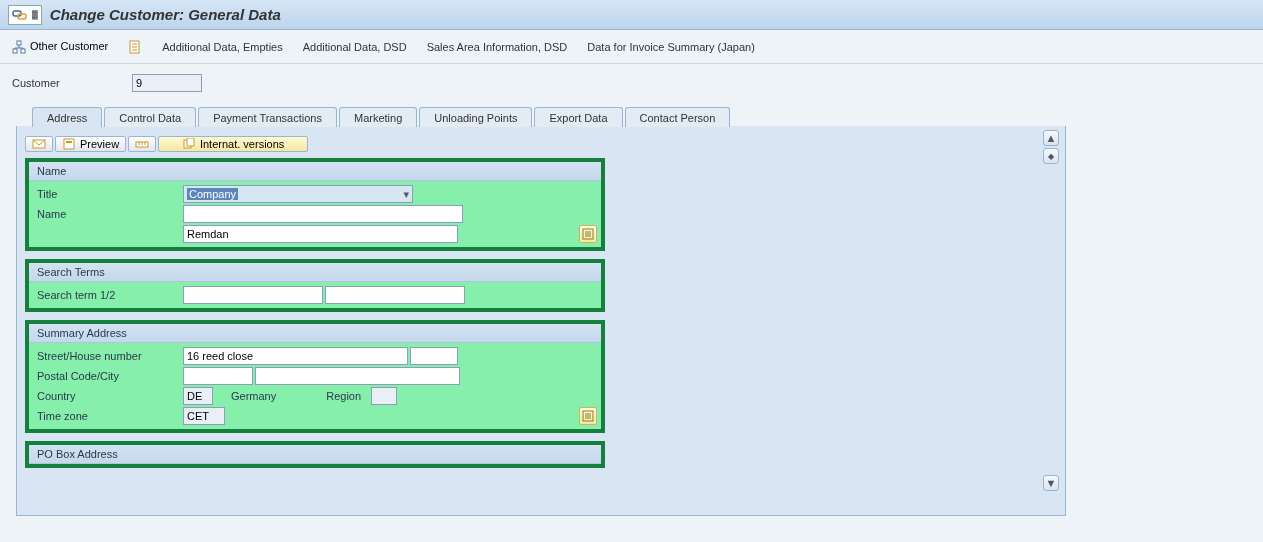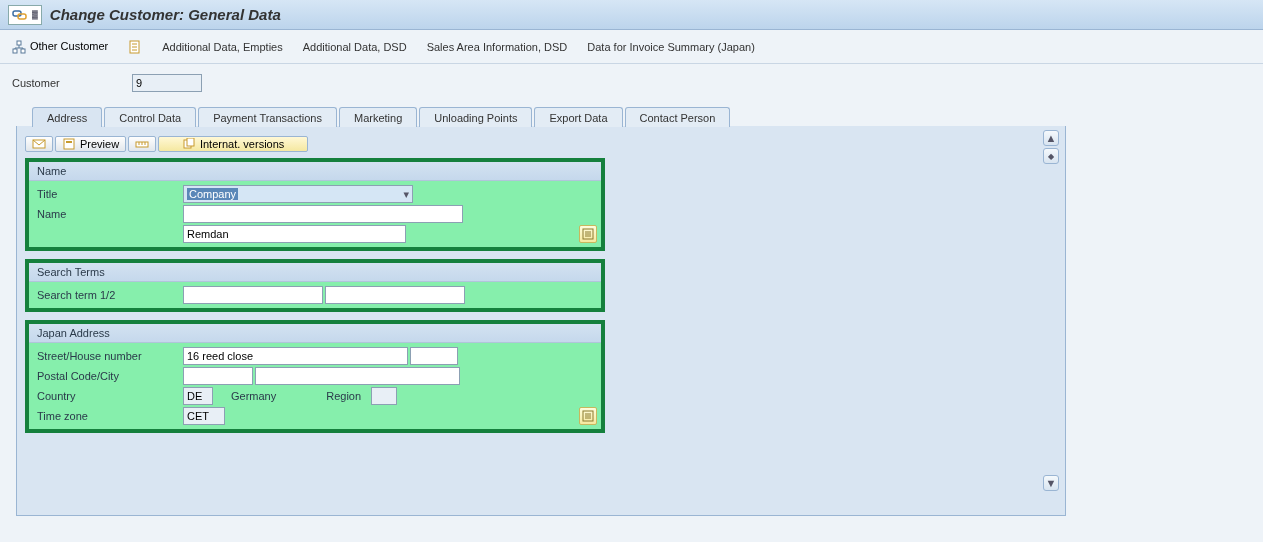--- a/index.html
+++ b/index.html
@@ -165,21 +165,21 @@
               <span style="background:#5a87b8;color:#fff;padding:0 2px;">Company</span>
               <span style="color:#556;">▾</span>
             </div>
           </div>
           <div class="g-row">
             <span class="lab">Name</span>
             <input class="sap-input" style="width: 280px;" value="">
           </div>
           <div class="g-row">
             <span class="lab"></span>
-            <input class="sap-input" style="width: 223px;" value="Remdan">
+            <input class="sap-input" style="width: 275px;" value="Remdan">
             <div style="flex:1"></div>
             <div class="expand-btn">
                 <span>
                   <svg width="12" height="12">
                     <rect x="1" y="1" width="10" height="10" fill="none" stroke="#8a7a2e"></rect>
                     <line x1="3" y1="4" x2="9" y2="4" stroke="#8a7a2e"></line>
                     <line x1="3" y1="6" x2="9" y2="6" stroke="#8a7a2e"></line>
                     <line x1="3" y1="8" x2="9" y2="8" stroke="#8a7a2e"></line>
                   </svg>
                 </span>
@@ -193,21 +193,21 @@
         <div class="group-body">
           <div class="g-row">
             <span class="lab">Search term 1/2</span>
             <input class="sap-input" style="width: 140px;" value="">
             <input class="sap-input" style="width: 140px; margin-left: 2px;" value="">
           </div>
         </div>
       </div>
 
       <div class="group">
-        <div class="group-title">Japan Address</div>
+        <div class="group-title">Summary Address</div>
         <div class="group-body">
           <div class="g-row">
             <span class="lab">Street/House number</span>
             <input class="sap-input" style="width: 225px;" value="16 reed close">
             <input class="sap-input" style="width: 48px; margin-left: 2px;" value="">
           </div>
           <div class="g-row">
             <span class="lab">Postal Code/City</span>
             <input class="sap-input" style="width: 70px;" value="">
             <input class="sap-input" style="width: 205px; margin-left: 2px;" value="">
@@ -230,20 +230,23 @@
                     <line x1="3" y1="4" x2="9" y2="4" stroke="#8a7a2e"></line>
                     <line x1="3" y1="6" x2="9" y2="6" stroke="#8a7a2e"></line>
                     <line x1="3" y1="8" x2="9" y2="8" stroke="#8a7a2e"></line>
                   </svg>
                 </span>
               </div>
           </div>
         </div>
       </div>
 
+      <div class="group">
+        <div class="group-title">PO Box Address</div>
+      </div>
     </div>
 
     <div class="scroll-col">
       <div>
         <div class="scroll-btn">
             <span>▲</span>
           </div>
         <div class="scroll-btn" style="margin-top:2px;">
             <span style="font-size:8px;">◆</span>
           </div>

